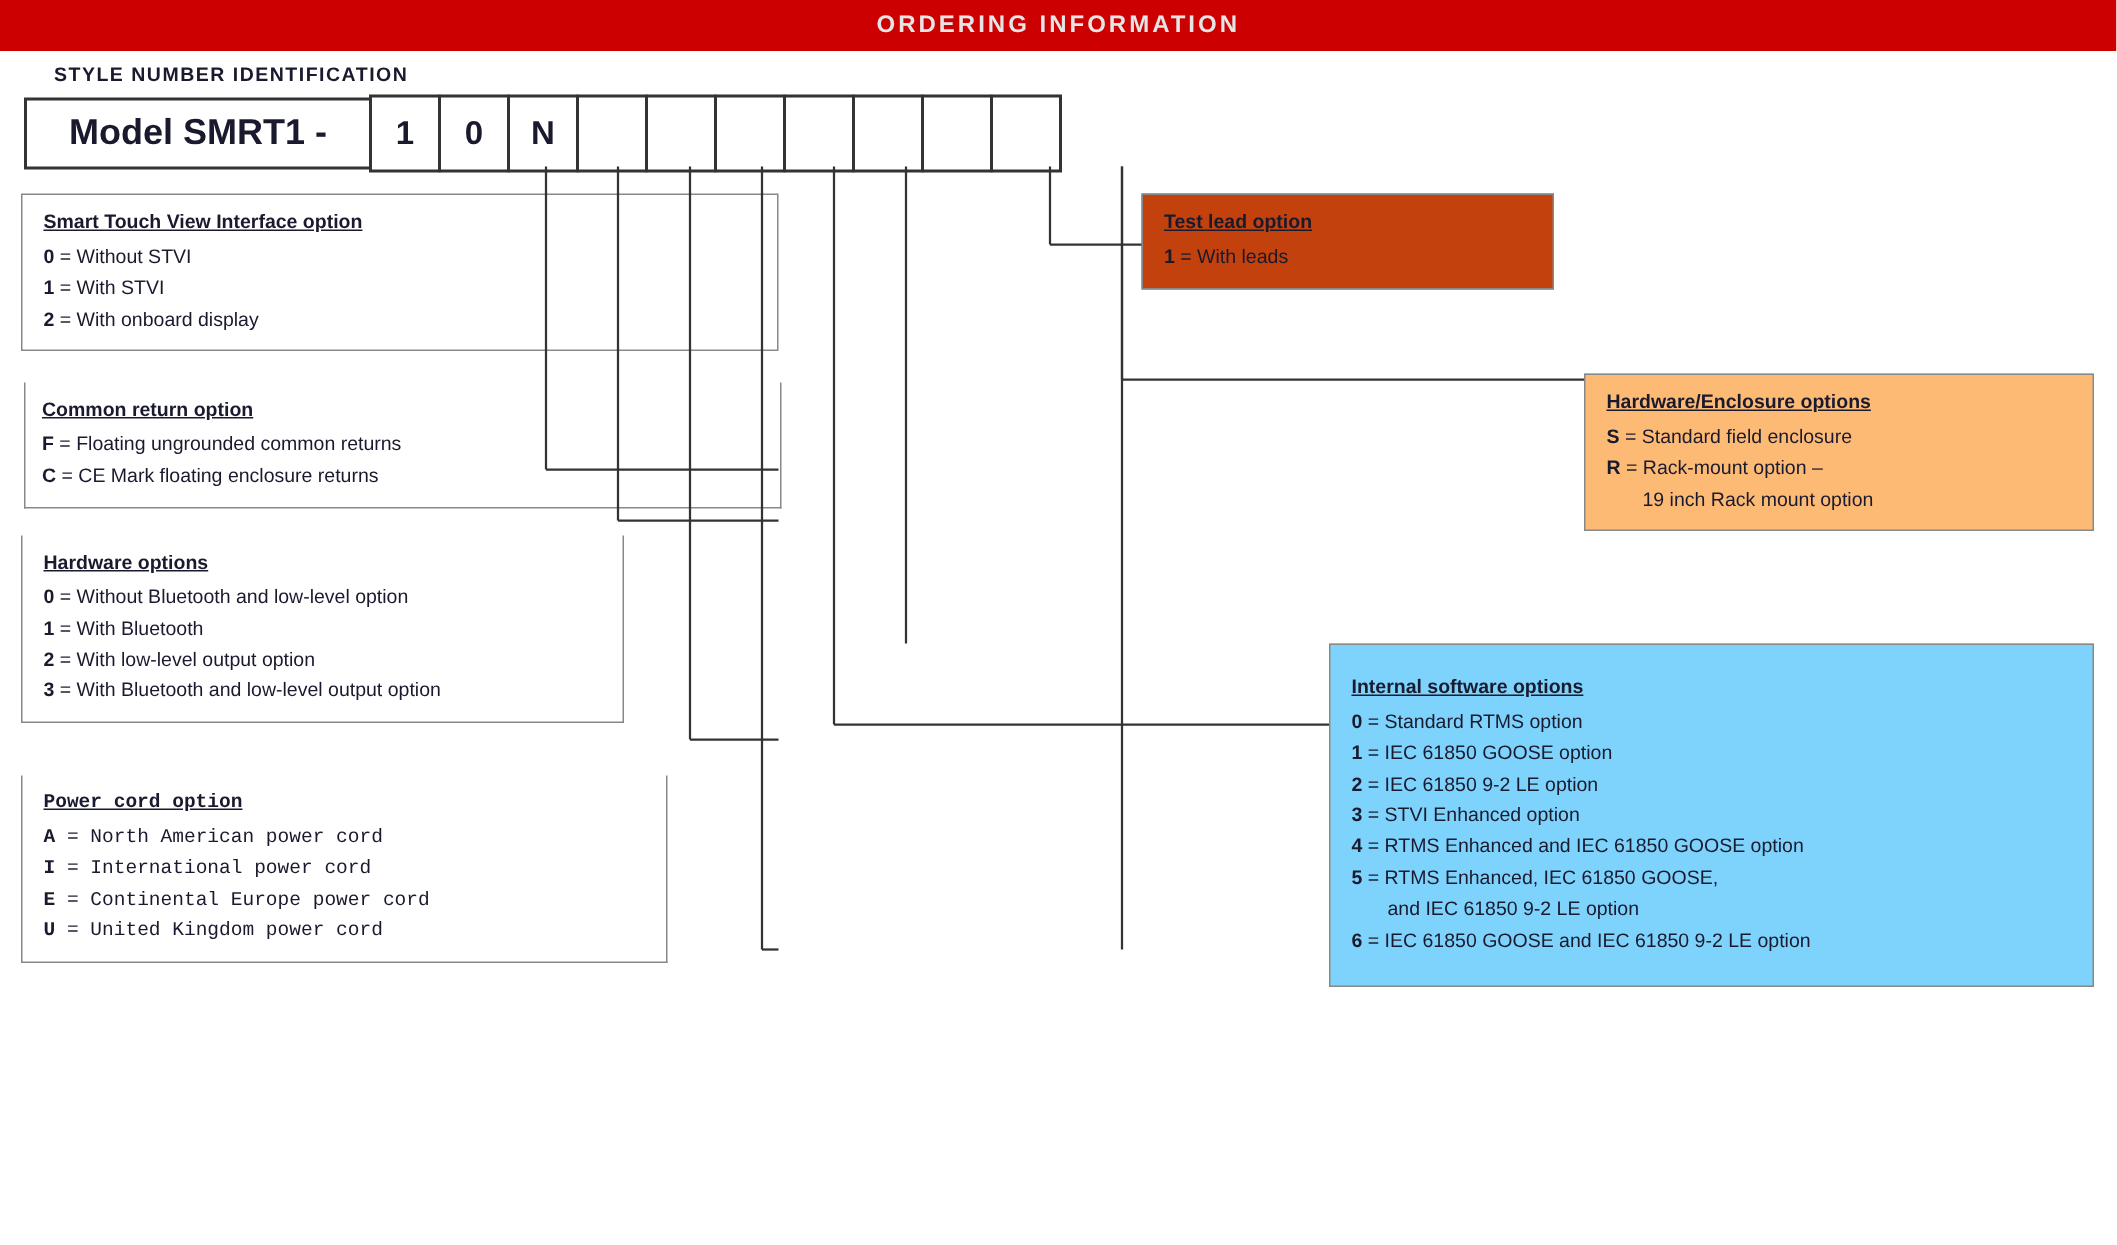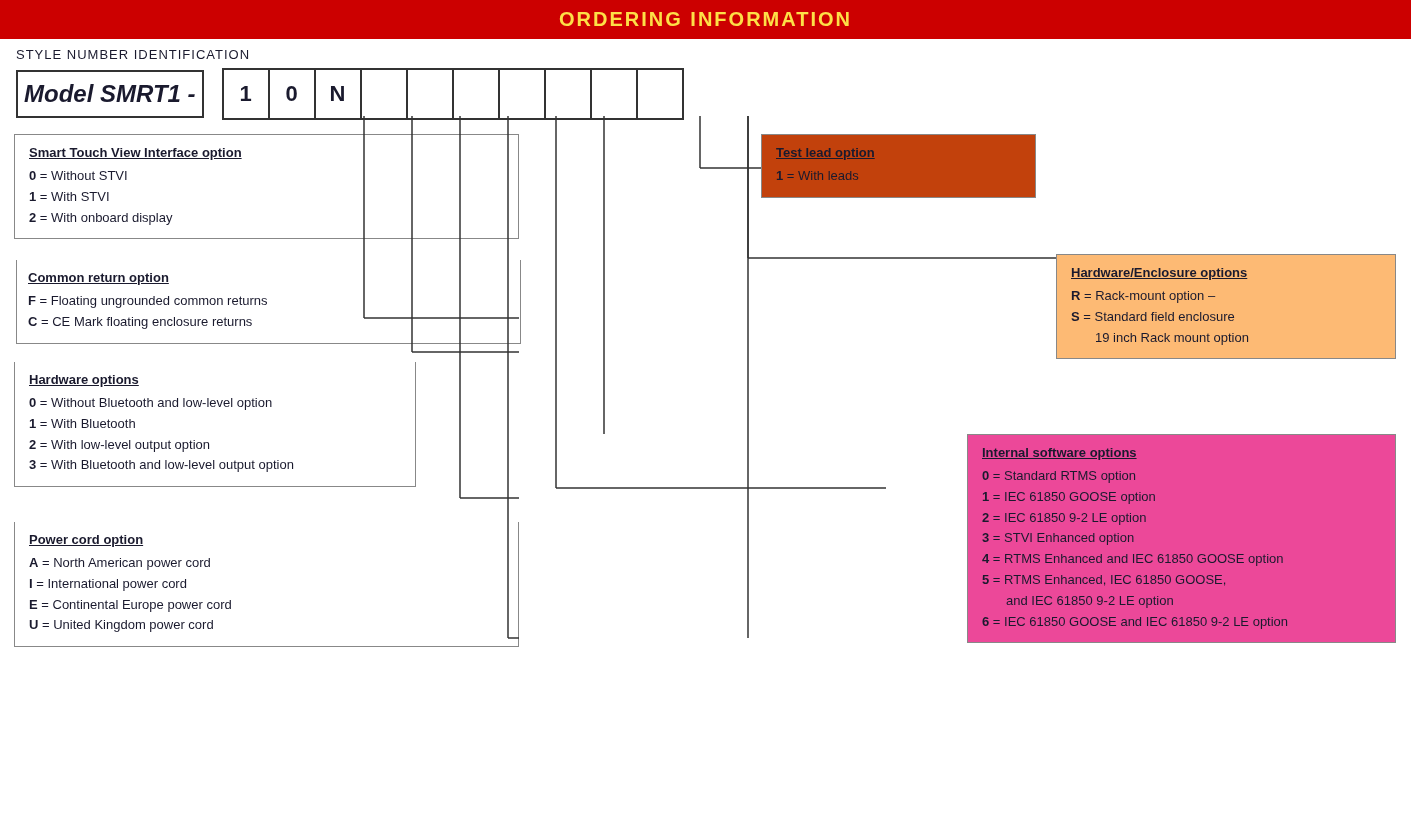--- a/index.html
+++ b/index.html
@@ -13,51 +13,50 @@
       overflow: hidden;
     }
 
     
     .header {
       background: #cc0000;
       text-align: center;
       padding: 8px 0;
     }
     .header-title {
-      color: #fde047;
-      font-size: 20px;
+      color: #e5e5e5;
+      font-size: 16px;
       font-weight: bold;
       letter-spacing: 2px;
     }
 
     
     .style-section {
       padding: 8px 16px 4px 16px;
     }
     .style-label {
       font-size: 13px;
-      font-weight: normal;
+      font-weight: bold;
       letter-spacing: 1px;
       margin-bottom: 6px;
+      margin-left: 20px;
     }
 
     
     .model-row {
       display: flex;
       align-items: center;
       gap: 0;
       margin-bottom: 10px;
     }
     .model-box {
       border: 2px solid #333;
-      padding: 8px 6px;
+      padding: 8px 28px;
       font-size: 24px;
       font-weight: bold;
-      margin-right: 20px;
-      font-style: italic;
     }
     .digit-box {
       width: 48px;
       height: 52px;
       border: 2px solid #333;
       display: flex;
       align-items: center;
       justify-content: center;
       font-size: 22px;
       font-weight: bold;
@@ -155,21 +154,21 @@
     <div class="option-item">
       <span class="option-key">2</span>
       <span> = With low-level output option</span>
     </div>
     <div class="option-item">
       <span class="option-key">3</span>
       <span> = With Bluetooth and low-level output option</span>
     </div>
   </div>
 
-  <div style="position:absolute;top:388px;left:14px;width:505px;border:1.5px solid #888;border-top:none;padding:10px 14px;">
+  <div style="position:absolute;top:388px;left:14px;width:431px;border:1.5px solid #888;border-top:none;padding:10px 14px;font-family:Liberation Mono, monospace;">
     <div class="option-title">Power cord option</div>
     <div class="option-item">
       <span class="option-key">A</span>
       <span> = North American power cord</span>
     </div>
     <div class="option-item">
       <span class="option-key">I</span>
       <span> = International power cord</span>
     </div>
     <div class="option-item">
@@ -186,33 +185,33 @@
     <div class="option-title">Test lead option</div>
     <div class="option-item">
       <span class="option-key">1</span>
       <span> = With leads</span>
     </div>
   </div>
 
   <div style="position:absolute;top:120px;right:15px;width:340px;border:1.5px solid #888;padding:10px 14px;background:#fdba74;">
     <div class="option-title">Hardware/Enclosure options</div>
     <div class="option-item">
+      <span class="option-key">S</span>
+      <span> = Standard field enclosure</span>
+    </div>
+    <div class="option-item">
       <span class="option-key">R</span>
       <span> = Rack-mount option –</span>
     </div>
-    <div class="option-item">
-      <span class="option-key">S</span>
-      <span> = Standard field enclosure</span>
-    </div>
     <div class="option-item" style="padding-left:24px;">
       <span>19 inch Rack mount option</span>
     </div>
   </div>
 
-  <div style="position:absolute;top:300px;right:15px;width:429px;border:1.5px solid #888;padding:10px 14px;background:#ec4899;">
+  <div style="position:absolute;top:300px;right:15px;width:510px;border:1.5px solid #888;padding:20px 14px;background:#7dd3fc;">
     <div class="option-title">Internal software options</div>
     <div class="option-item">
       <span class="option-key">0</span>
       <span> = Standard RTMS option</span>
     </div>
     <div class="option-item">
       <span class="option-key">1</span>
       <span> = IEC 61850 GOOSE option</span>
     </div>
     <div class="option-item">

